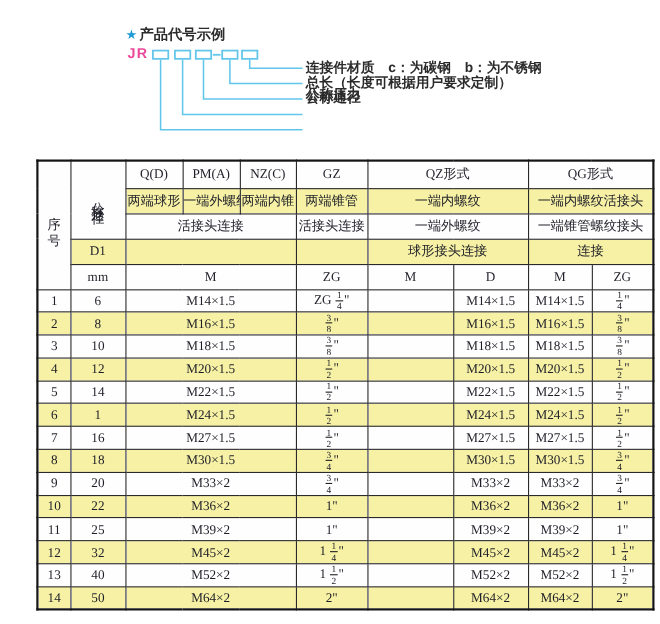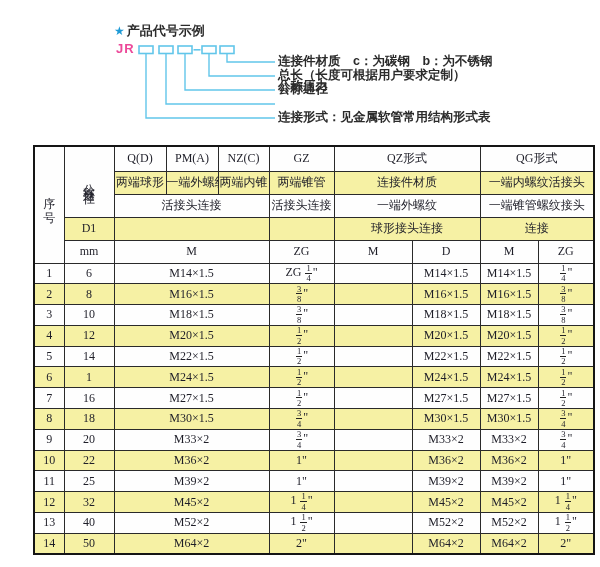--- a/index.html
+++ b/index.html
@@ -80,21 +80,20 @@
       </g>
     </svg>
     <div class="diag-title">
       <span class="star">★</span><span>产品代号示例</span>
     </div>
     <span class="jr">JR</span>
     <div class="code-label" style="top:69px">总长（长度可根据用户要求定制）</div>
     <div class="code-label" style="top:55px">连接件材质　c：为碳钢　b：为不锈钢</div>
     <div class="code-label" style="top:83px">公称通径</div>
     <div class="code-label" style="top:80px">公称压力</div>
-    <div class="code-label" style="top:111px">连接形式：见金属软管常用结构形式表</div>
   </div>
 
 
   <table class="ref">
     <colgroup>
       <col style="width:30px">
         <col style="width:50px">
         <col style="width:52px">
       <col style="width:52px">
         <col style="width:51px">
@@ -113,21 +112,21 @@
         <td class="hd">NZ(C)</td>
         <td class="hd">GZ</td>
         <td class="hd" colspan="2">QZ形式</td>
         <td class="hd" colspan="2">QG形式</td>
       </tr>
       <tr class="h-b">
         <td class="hd">两端球形</td>
         <td class="hd">一端外螺纹</td>
         <td class="hd">两端内锥</td>
         <td class="hd">两端锥管</td>
-        <td class="hd" colspan="2">连接件材质</td>
+        <td class="hd" colspan="2">一端内螺纹</td>
         <td class="hd" colspan="2">一端内螺纹活接头</td>
       </tr>
       <tr class="h-c">
         <td class="hd" colspan="3">活接头连接</td>
         <td class="hd">活接头连接</td>
         <td class="hd" colspan="2">一端外螺纹</td>
         <td class="hd" colspan="2">一端锥管螺纹接头</td>
       </tr>
       <tr class="h-d">
         <td class="hd">D1</td>

